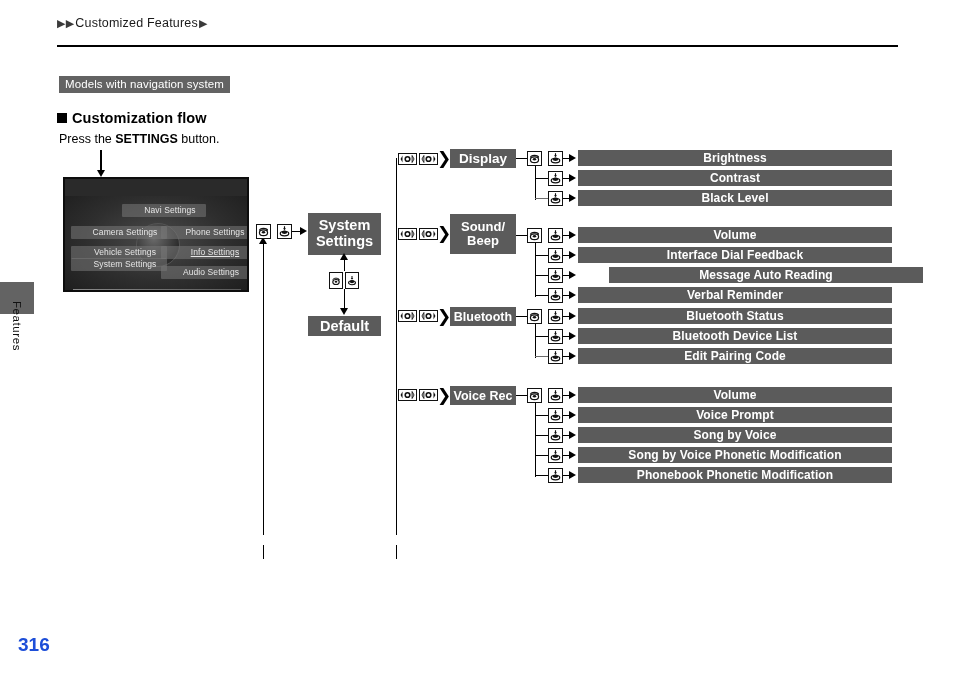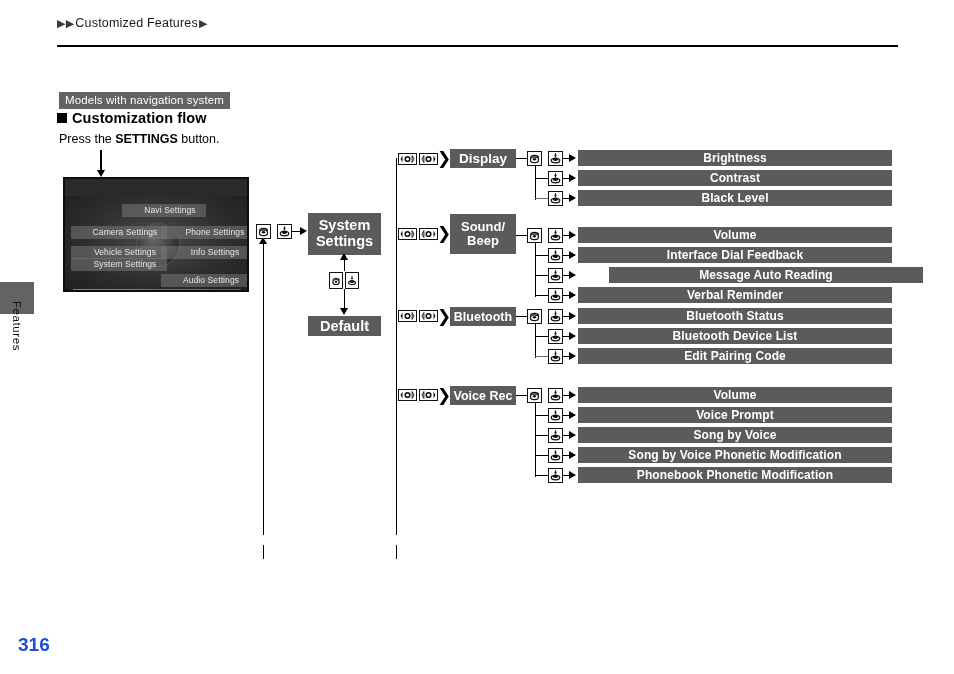--- a/index.html
+++ b/index.html
@@ -79,21 +79,21 @@
     top: 634px;
     font-size: 19px;
     font-weight: bold;
     color: #1d4ed8;
   }
 
   
   #models-badge {
     position: absolute;
     left: 59px;
-    top: 92px;
+    top: 76px;
     background: #636363;
     color: #fff;
     font-size: 11.5px;
     padding: 2px 6px 3px 6px;
     white-space: nowrap;
     letter-spacing: .1px;
   }
 
   
   #section-heading {
@@ -375,23 +375,23 @@
 </div>
 <div id="instr-arrow"></div>
 
 <div id="nav-screen">
   <div id="nav-body">
     <div id="nav-dial"></div>
     <div class="nav-btn" style="left:57px; top:8px;  width:72px;">Navi Settings</div>
     <div class="nav-btn" style="left:6px;  top:30px; width:84px;">Camera Settings</div>
     <div class="nav-btn" style="left:96px; top:30px; width:84px;">Phone Settings</div>
     <div class="nav-btn" style="left:6px;  top:50px; width:84px;">Vehicle Settings</div>
-    <div class="nav-btn" style="left:96px; top:50px; width:84px;">Info Settings</div>
+    <div class="nav-btn" style="left:96px; top:50px; width:84px;text-decoration:underline;">Info Settings</div>
     <div class="nav-btn" style="left:6px;  top:62px; width:84px;">System Settings</div>
-    <div class="nav-btn" style="left:96px; top:78px; width:76px;text-align:center;">Audio Settings</div>
+    <div class="nav-btn" style="left:96px; top:70px; width:76px;text-align:center;">Audio Settings</div>
     <div id="nav-bottom-bar"></div>
   </div>
 </div>
 
 <div class="vline" style="left:263px; top:243px; height:292px;"></div>
 <div class="vline" style="left:263px; top:545px; height:14px;"></div>
 <div class="arrowhead-u" style="left:259px; top:237px;"></div>
 
 <div class="icn" style="left:256px; top:224px;">
   <svg viewBox="0 0 16 16">

